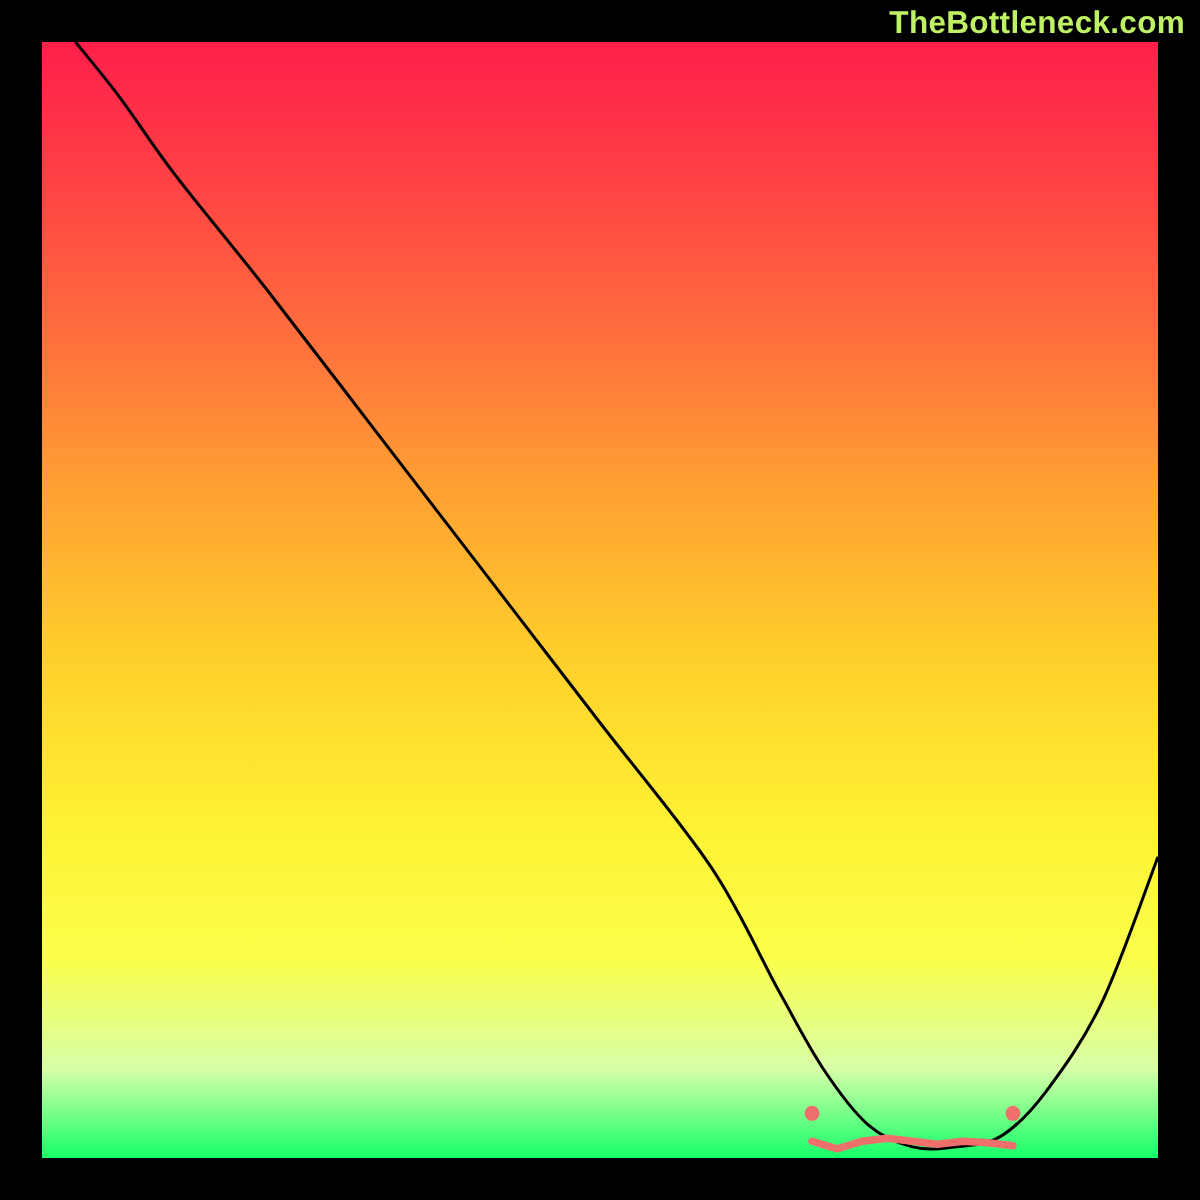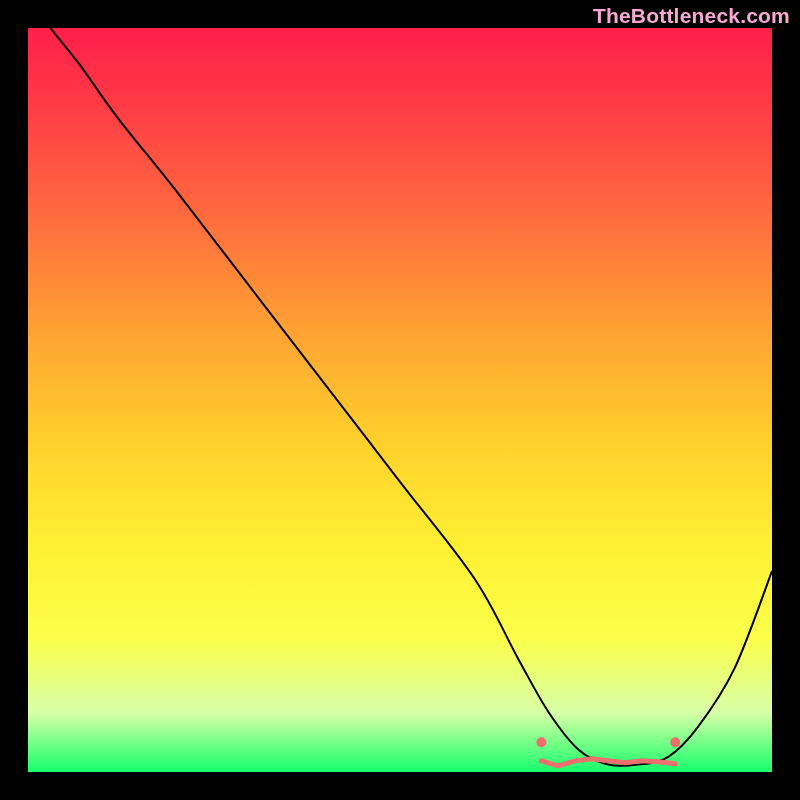--- a/index.html
+++ b/index.html
@@ -25,21 +25,21 @@
       #ffcf2b 55%,
       #fff133 70%,
       #fbff4a 82%,
       #d8ffa8 92%,
       #16ff6a 100%);
   }
   .watermark {
     position: absolute;
     top: 4px;
     right: 10px;
-    color: #f9a8d4;
+    color: #bef264;
     font-size: 21px;
     font-weight: 600;
     letter-spacing: 0.2px;
     z-index: 5;
   }
   svg.curve {
     position: absolute;
     left: 0; top: 0;
     width: 744px;
     height: 744px;

